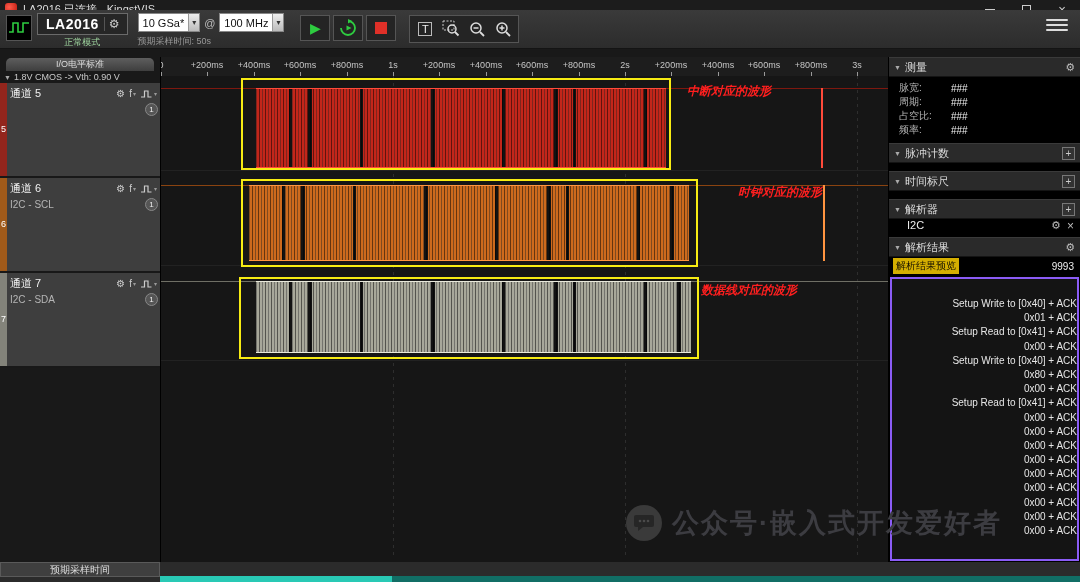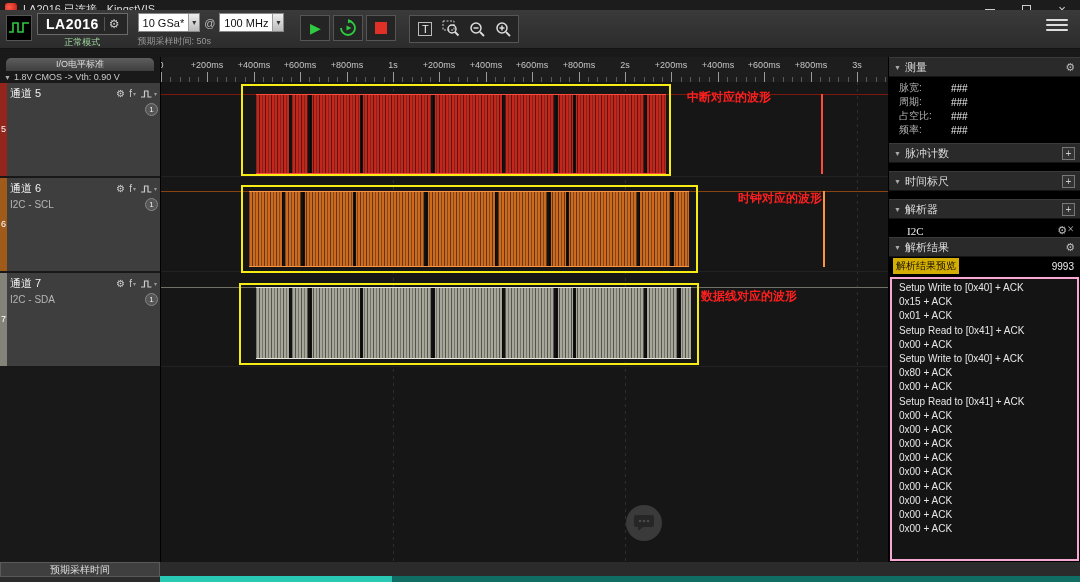--- a/index.html
+++ b/index.html
@@ -84,21 +84,21 @@
   #center { width:728px; height:505px; position:relative; background:#161616; overflow:hidden;
     flex:0 0 auto; border-left:1px solid #000; }
   #ruler { position:relative; width:728px; height:26px; background:#1d1d1d;
     border-bottom:1px solid #000; }
   #ruler::before { content:""; position:absolute; left:0; right:0; bottom:0; height:5px;
     background:repeating-linear-gradient(90deg,#5a5a5a 0 1px,transparent 1px 9.28px); }
   #ruler::after { content:""; position:absolute; left:0; right:0; bottom:0; height:10px;
     background:repeating-linear-gradient(90deg,#9a9a9a 0 1px,transparent 1px 46.4px); }
   .ruler-label { position:absolute; top:3px; transform:translateX(-50%); color:#c6c6c6;
     font-size:9px; white-space:nowrap; }
-  #wave-area { position:absolute; left:0; top:25px; width:728px; height:479px; background:#161616; }
+  #wave-area { position:absolute; left:0; top:19px; width:728px; height:479px; background:#161616;font-style:italic; }
   .grid-v { position:absolute; top:0; width:1px; height:100%;
     background:repeating-linear-gradient(#2e2e2e 0 3px, transparent 3px 7px); }
   .wave-row { position:absolute; left:0; width:728px; height:95px; border-bottom:1px solid #222; }
   .wave-baseline { position:absolute; left:0; width:728px; height:1px; }
   .wave-dense { position:absolute; }
   .wave-pulse { position:absolute; width:2px; }
   .hl-box { position:absolute; border:2px solid #f7ec13; background:transparent; }
   .wave-ann { position:absolute; color:#ff1f1f; font-size:12px; font-weight:bold; white-space:nowrap; }
 
   
@@ -109,29 +109,29 @@
     font-size:11px; color:#ddd; }
   .rp-header .rp-title { flex:1; }
   .rp-gear { color:#bbb; font-size:11px; }
   .plus-btn { width:13px; height:13px; border:1px solid #777; background:#333; color:#ccc;
     font-size:10px; line-height:11px; text-align:center; }
   #measure-rows { padding:4px 8px 6px 10px; }
   .m-row { display:flex; height:14px; align-items:center; font-size:10px; }
   .m-label { color:#b5b5b5; width:52px; }
   .m-value { color:#eee; }
   .rp-gap { height:8px; }
-  #decoder-item-row { height:18px; display:flex; align-items:flex-end; padding:0 6px 0 18px;
-    font-size:11px; color:#eee; gap:0;font-family:Liberation Serif, serif; }
+  #decoder-item-row { height:18px; display:flex; align-items:flex-start; padding:0 6px 0 18px;
+    font-size:11px; color:#eee; gap:6px; }
   #decoder-item-row .sp { flex:1; }
   .x-icon { color:#bbb; font-size:12px; }
   #preview-row { height:18px; display:flex; align-items:center; padding:0 6px 0 4px; }
   #preview-label { background:#d4ae00; color:#151000; font-size:10px; padding:1px 3px; }
   #preview-count { margin-left:auto; color:#eee; font-size:10px; }
-  #decode-list { flex:1; margin:2px 1px 1px 1px; border:2px solid #f9a8d4; background:#141414;
-    overflow:hidden; padding:2px 0; }
+  #decode-list { flex:1; margin:2px 1px 1px 1px; border:2px solid #8b5cf6; background:#141414;
+    overflow:hidden; padding:18px 0;text-align:right; }
   .decode-row { height:14.2px; line-height:14.2px; color:#e6e6e6; font-size:10px;
     padding-left:7px; white-space:nowrap; }
 
   
   #statusbar { position:absolute; left:0; top:562px; width:1080px; height:20px; background:#2b2b2b; }
   #device-status-box { position:absolute; left:0; top:0; width:160px; height:15px; background:#3f3f3f;
     border:1px solid #5a5a5a; color:#ddd; font-size:10px; display:flex; align-items:center;
     justify-content:center; }
   #progress-track { position:absolute; left:160px; right:0; bottom:0; height:6px; background:#116e65; }
   #progress-fill { position:absolute; left:0; top:0; height:6px; width:232px; background:#29c9b5; }
@@ -411,21 +411,20 @@
         <span class="tri">▼</span>
         <span class="rp-title">解析结果</span>
         <span class="rp-gear">⚙</span>
       </div>
       <div id="preview-row">
         <span id="preview-label">解析结果预览</span>
         <span id="preview-count">9993</span>
       </div>
       <div id="decode-list">
           <div class="decode-row">Setup Write to [0x40] + ACK</div>
-          <div class="decode-row">0x15 + ACK</div>
           <div class="decode-row">0x01 + ACK</div>
           <div class="decode-row">Setup Read to [0x41] + ACK</div>
           <div class="decode-row">0x00 + ACK</div>
           <div class="decode-row">Setup Write to [0x40] + ACK</div>
           <div class="decode-row">0x80 + ACK</div>
           <div class="decode-row">0x00 + ACK</div>
           <div class="decode-row">Setup Read to [0x41] + ACK</div>
           <div class="decode-row">0x00 + ACK</div>
           <div class="decode-row">0x00 + ACK</div>
           <div class="decode-row">0x00 + ACK</div>
@@ -448,15 +447,16 @@
 
   <div id="watermark">
     <div id="wm-icon">
       <svg width="22" height="20" viewBox="0 0 22 20">
         <path d="M3 2 h16 a2 2 0 0 1 2 2 v8 a2 2 0 0 1 -2 2 h-9 l-5 4 v-4 h-2 a2 2 0 0 1 -2 -2 v-8 a2 2 0 0 1 2 -2 z" fill="#262626"></path>
         <circle cx="7" cy="8" r="1.3" fill="#4a4a4a"></circle>
           <circle cx="11" cy="8" r="1.3" fill="#4a4a4a"></circle>
           <circle cx="15" cy="8" r="1.3" fill="#4a4a4a"></circle>
       </svg>
     </div>
+    <span id="wm-text">公众号·嵌入式开发爱好者</span>
   </div>
 
 </div>
 
 </body></html>

